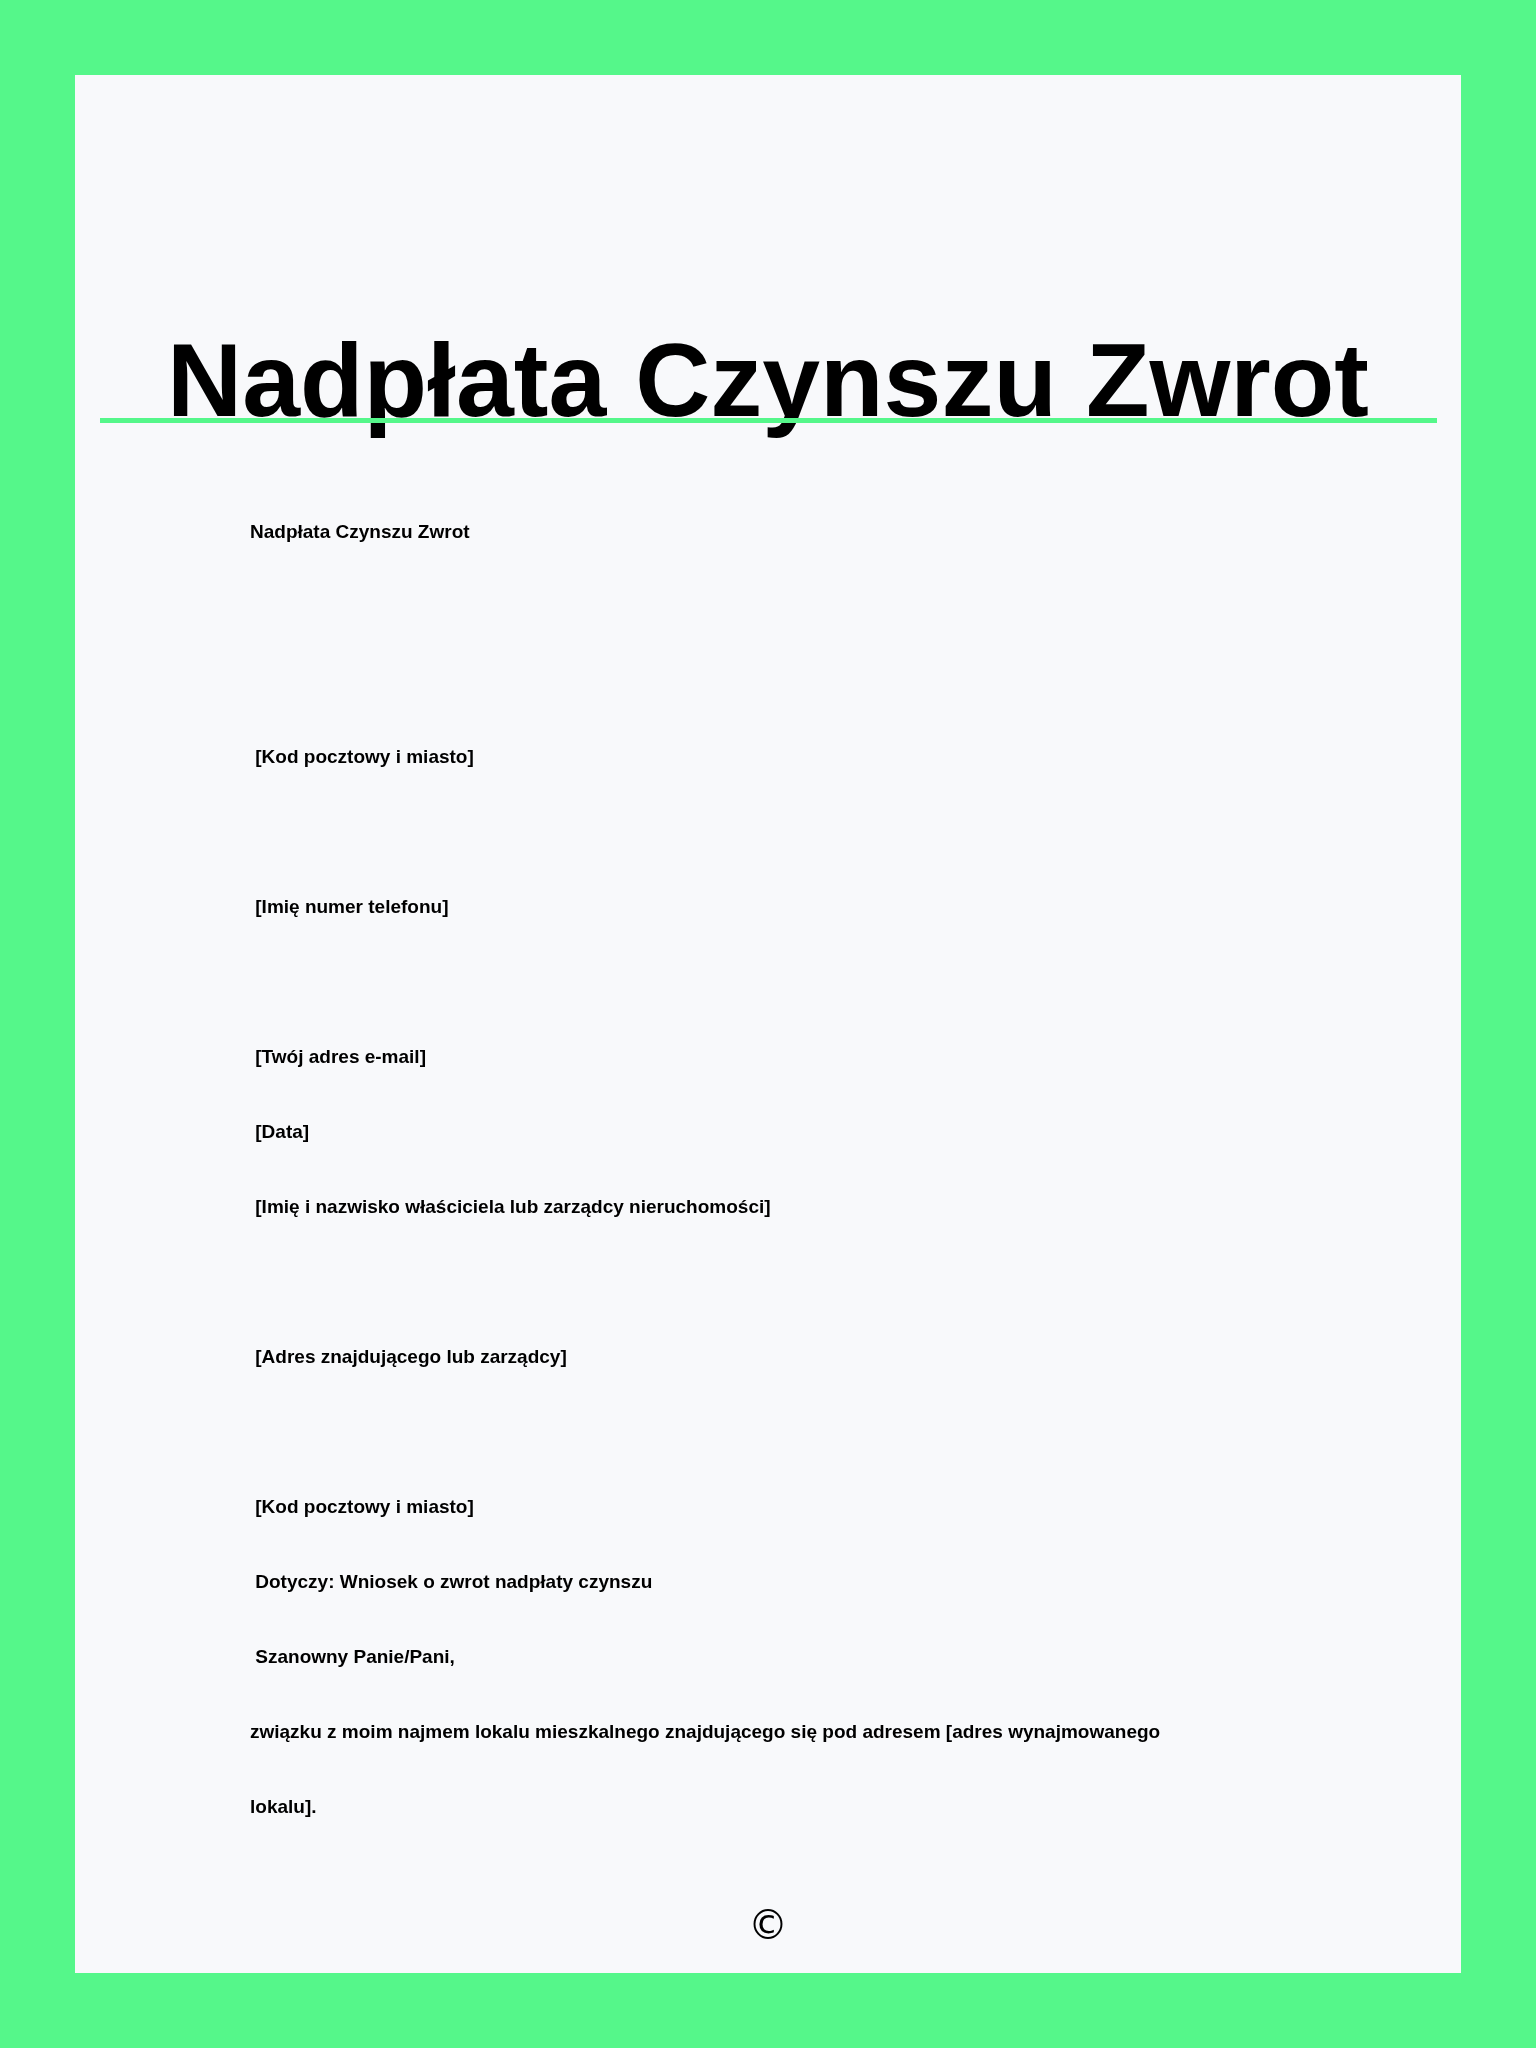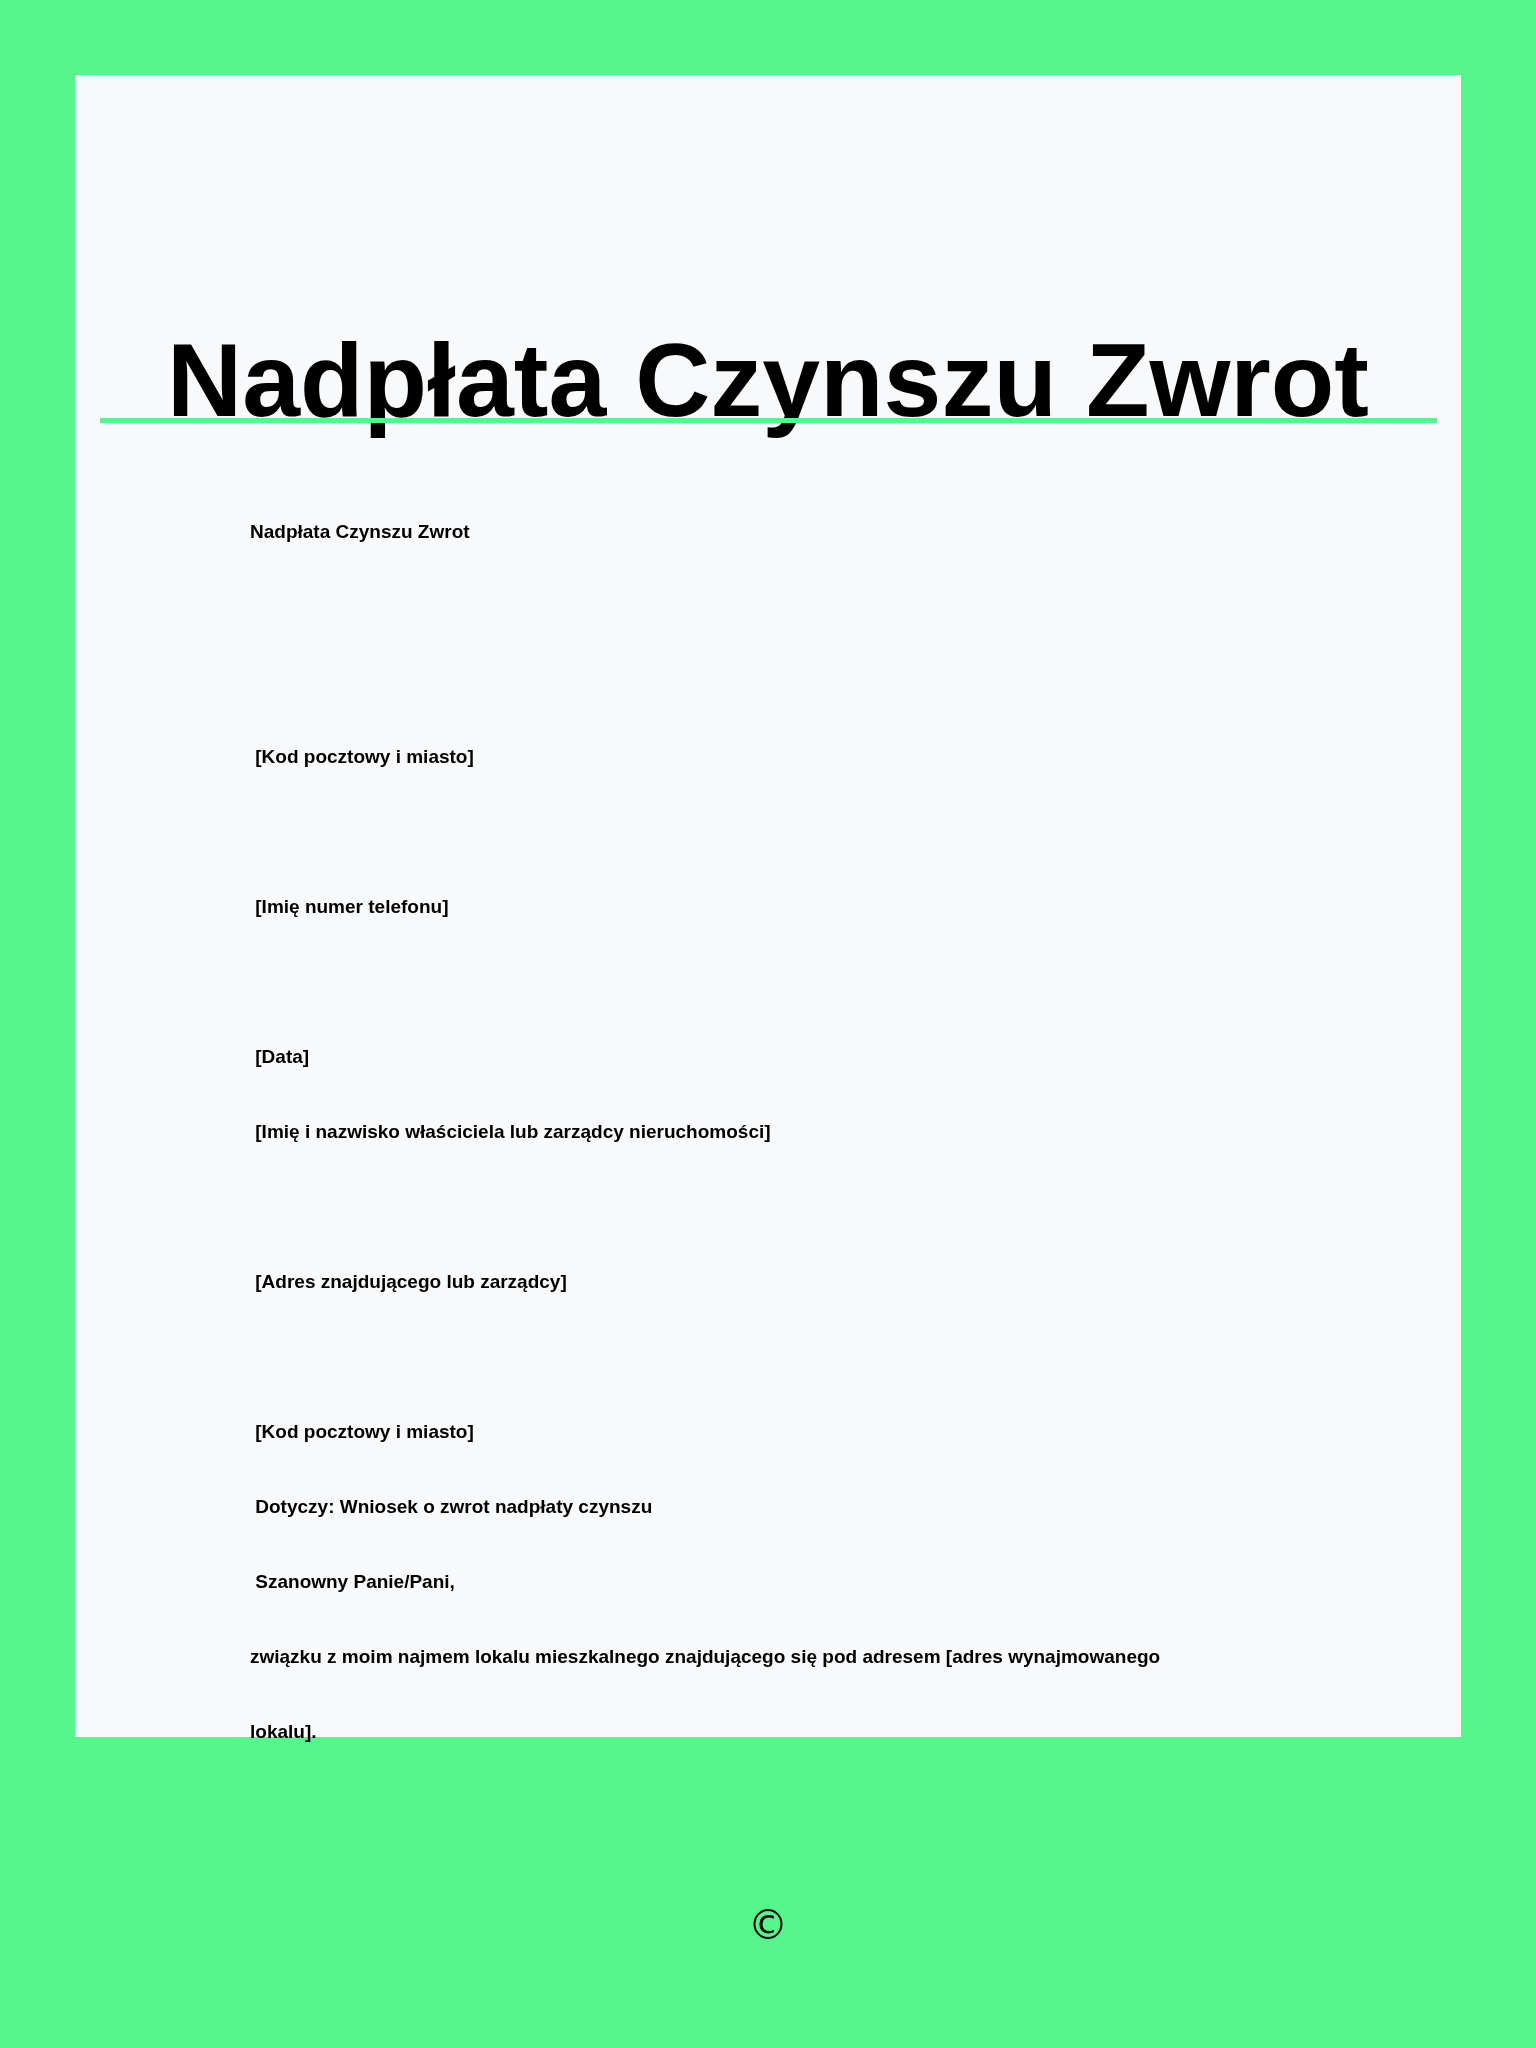--- a/index.html
+++ b/index.html
@@ -12,21 +12,21 @@
       background: #55f78a;
       position: relative;
       overflow: hidden;
       font-family: "Liberation Sans", sans-serif;
     }
     .page {
       position: absolute;
       left: 75px;
       top: 75px;
       width: 1386px;
-      height: 1662px;
+      height: 1898px;
       background: #f8f9fb;
     }
     .title {
       position: absolute;
       left: 0;
       top: 245px;
       width: 100%;
       text-align: center;
       font-family: "Liberation Sans", sans-serif;
       font-weight: bold;
@@ -82,20 +82,21 @@
   <div class="divider"></div>
 
   <div class="body-text">
     <span class="line">Nadpłata Czynszu Zwrot</span>
     <span class="line"></span>
     <span class="line"></span>
     <span class="line"> [Kod pocztowy i miasto]</span>
     <span class="line"></span>
     <span class="line"> [Imię numer telefonu]</span>
     <span class="line"></span>
+    <span class="line"> [Twój adres e-mail]</span>
     <span class="line"> [Data]</span>
     <span class="line"> [Imię i nazwisko właściciela lub zarządcy nieruchomości]</span>
     <span class="line"></span>
     <span class="line"> [Adres znajdującego lub zarządcy]</span>
     <span class="line"></span>
     <span class="line"> [Kod pocztowy i miasto]</span>
     <span class="line"> Dotyczy: Wniosek o zwrot nadpłaty czynszu</span>
     <span class="line"> Szanowny Panie/Pani,</span>
     <span class="line">związku z moim najmem lokalu mieszkalnego znajdującego się pod adresem [adres wynajmowanego</span>
     <span class="line">lokalu].</span>

